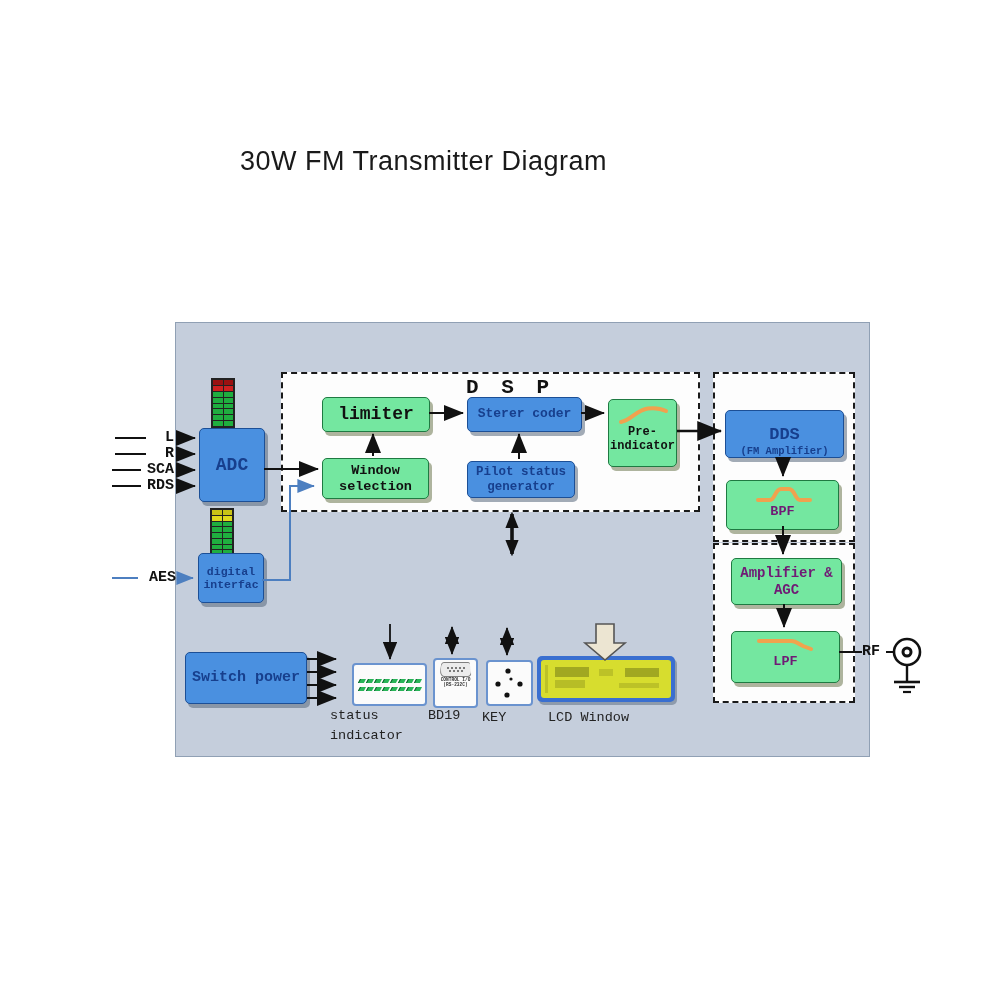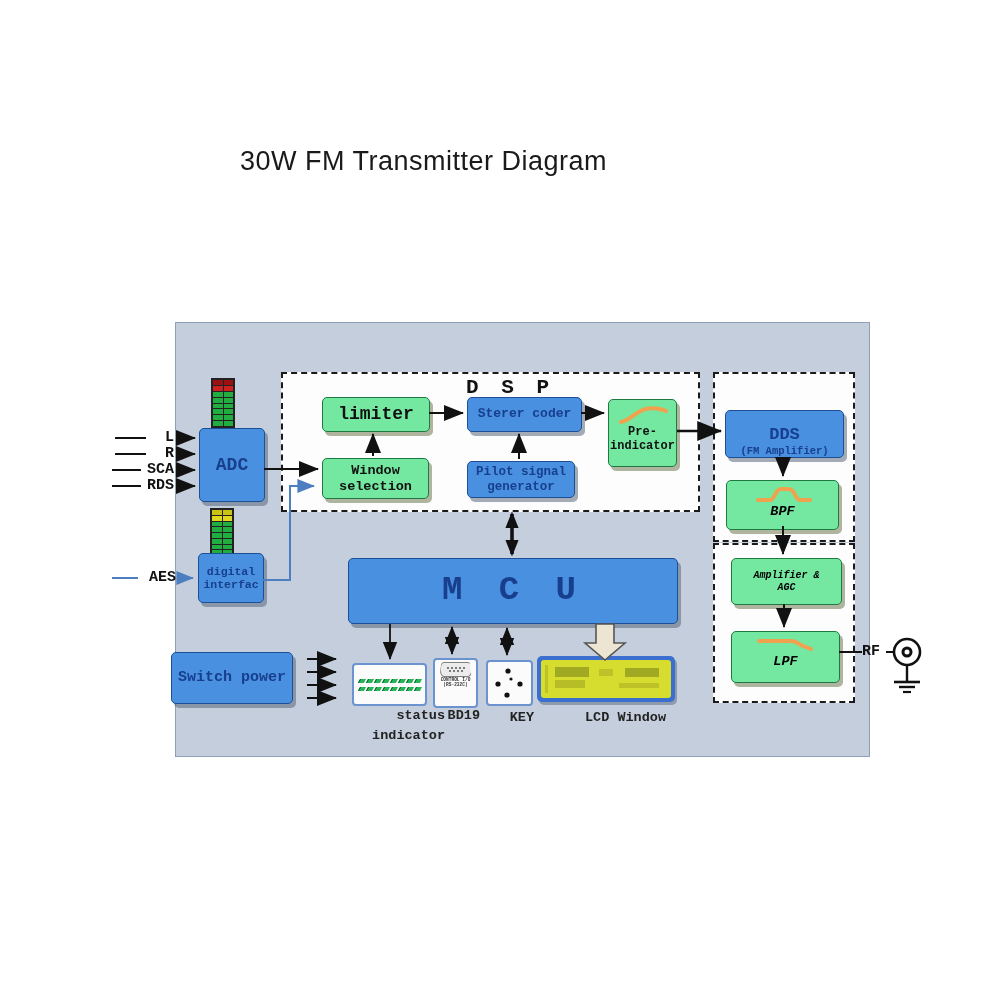--- a/index.html
+++ b/index.html
@@ -8,24 +8,24 @@
   .abs{position:absolute;}
   .page-title{font-family:"Liberation Sans","DejaVu Sans",sans-serif;font-size:27px;color:#1a1a1a;
               letter-spacing:.5px;}
   .panel{background:#c5cedc;border:1px solid #90a0b4;}
   .panel-title{font-size:18px;font-weight:bold;color:#1c1c1c;text-align:center;letter-spacing:1px;}
   .dashed{background:#fdfdfd;border:2px dashed #1a1a1a;}
   .bx{display:flex;flex-direction:column;align-items:center;justify-content:center;
       border-radius:5px;text-align:center;line-height:1.15;font-weight:bold;}
   .blue{background:#4a90e0;border:1.5px solid #1c4f96;box-shadow:3px 4px 0 rgba(88,104,124,.55);color:#173f8d;}
   .green{background:#74e7a0;border:1.5px solid #1f7a42;box-shadow:3px 4px 0 rgba(110,120,80,.55);color:#111;}
-  .navy{color:#000000;font-style:italic;}
+  .navy{color:#701a75;}
   .inlabel{font-size:15px;font-weight:bold;color:#111;text-align:right;}
   .dsp-tag{font-size:21px;font-weight:bold;color:#111;letter-spacing:5px;text-align:center;}
-  .small-lbl{font-size:13.5px;font-weight:bold;color:#222;text-align:right;line-height:1.45;}
+  .small-lbl{font-size:13.5px;font-weight:normal;color:#222;text-align:left;line-height:1.45;}
   .ledgrid{display:grid;grid-template-columns:1fr 1fr;gap:1px;background:#222;border:1px solid #222;padding:1px;}
   .ledgrid div{width:auto;height:auto;}
   .periph{background:#fbfbfb;border:2px solid #6a93cf;border-radius:4px;}
   .statusled{display:flex;gap:2px;justify-content:center;}
   .statusled i{display:block;width:5px;height:4px;transform:skewX(-28deg);border-left:1px solid #0a5a28;}
   .db9{width:30px;height:13px;background:#ececec;border:1px solid #808080;border-radius:4px/6px;
        clip-path:polygon(6% 0,94% 0,100% 100%,0 100%);margin:2px auto 0;display:flex;flex-direction:column;
        align-items:center;justify-content:center;gap:1px;}
   .db9 .r{display:flex;gap:2px;}
   .db9 .r b{width:2px;height:2px;border-radius:50%;background:#555;}
@@ -114,57 +114,54 @@
     <span>Pre-</span>
     <span>indicator</span>
   </div>
 
   <div class="abs bx green" style="left:322px;top:458px;width:105px;height:39px;font-size:13.5px;">
     <span>Window</span>
     <span>selection</span>
   </div>
 
   <div class="abs bx blue" style="left:467px;top:461px;width:106px;height:35px;font-size:12.5px;">
-    <span>Pilot signal</span>
+    <span>Pilot status</span>
     <span>generator</span>
   </div>
 
   <div class="abs dashed" style="left:713px;top:372px;width:138px;height:166px;"></div>
 
   <div class="abs dashed" style="left:713px;top:543px;width:138px;height:156px;"></div>
 
   <div class="abs bx blue" style="left:725px;top:410px;width:117px;height:46px;justify-content:flex-end;">
     <span style="font-size:17px;">DDS</span>
     <span style="font-size:10.5px;">(FM Amplifier)</span>
   </div>
 
   <div class="abs bx green navy" style="left:726px;top:480px;width:111px;height:45px;font-size:13.5px;justify-content:flex-start;padding-top:3px;">
     <svg width="66" height="20" viewBox="0 0 66 20">
       <path d="M8,16 H20 C25,16 25,5 31,5 H39 C45,5 45,16 50,16 H60" fill="none" stroke="#f0a24e" stroke-width="4" stroke-linecap="round"></path>
     </svg>
     <span>BPF</span>
   </div>
 
-  <div class="abs bx green navy" style="left:731px;top:558px;width:109px;height:45px;font-size:10px;">
+  <div class="abs bx green navy" style="left:731px;top:558px;width:109px;height:45px;font-size:14px;">
     <span>Amplifier &amp;</span>
     <span>AGC</span>
   </div>
 
   <div class="abs bx green navy" style="left:731px;top:631px;width:107px;height:46px;font-size:13.5px;justify-content:flex-start;padding-top:4px;">
     <svg width="70" height="18" viewBox="0 0 70 18">
       <path d="M8,5 H40 C45,5 48,8 52,10 L60,13" fill="none" stroke="#f0a24e" stroke-width="4" stroke-linecap="round"></path>
     </svg>
     <span>LPF</span>
   </div>
 
-  <div class="abs bx blue" style="left:348px;top:558px;width:328px;height:64px;font-size:34px;letter-spacing:8px;">
-    <span>M C U</span>
-  </div>
-
-  <div class="abs bx blue" style="left:171px;top:652px;width:120px;height:50px;font-size:15px;">
+
+  <div class="abs bx blue" style="left:185px;top:652px;width:120px;height:50px;font-size:15px;">
     <span>Switch power</span>
   </div>
 
   <div class="abs periph" style="left:352px;top:663px;width:71px;height:39px;display:flex;flex-direction:column;justify-content:center;gap:4px;">
     <div class="statusled" id="statusrow1">
         <i style="background: rgb(40, 181, 88);"></i>
         <i style="background: rgb(40, 181, 88);"></i>
         <i style="background: rgb(40, 181, 88);"></i>
         <i style="background: rgb(40, 181, 88);"></i>
         <i style="background: rgb(40, 181, 88);"></i>

